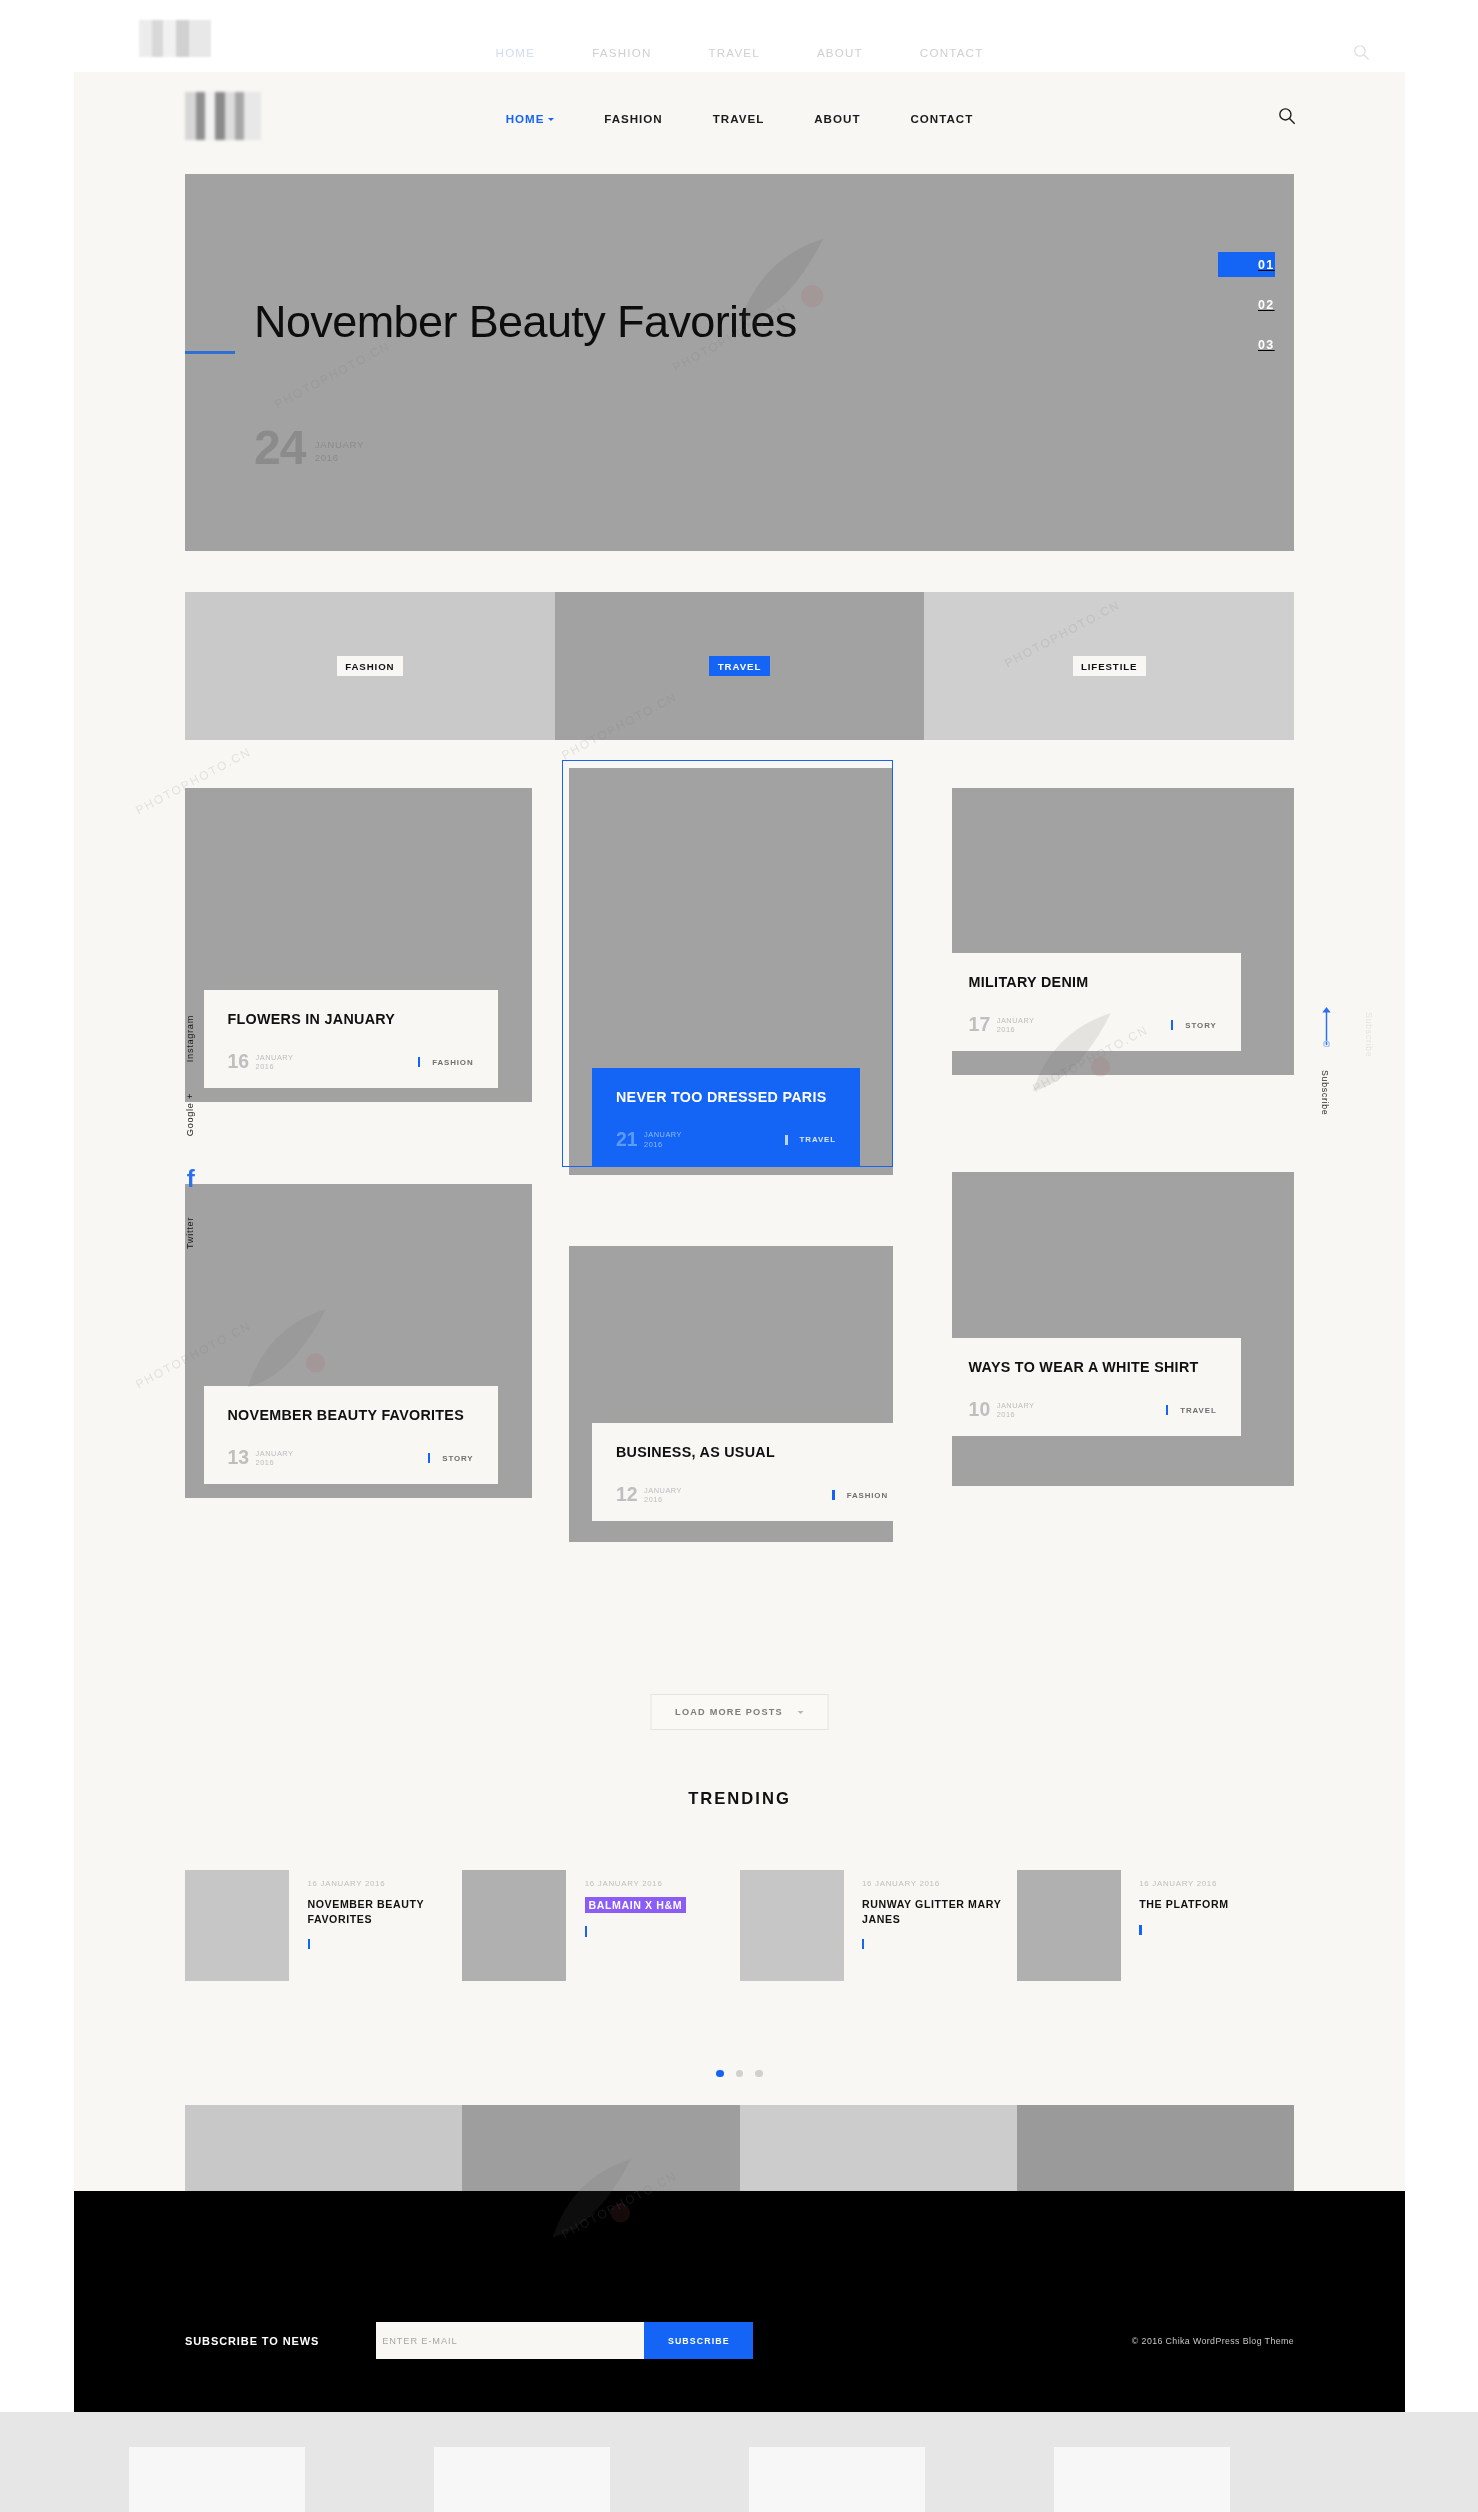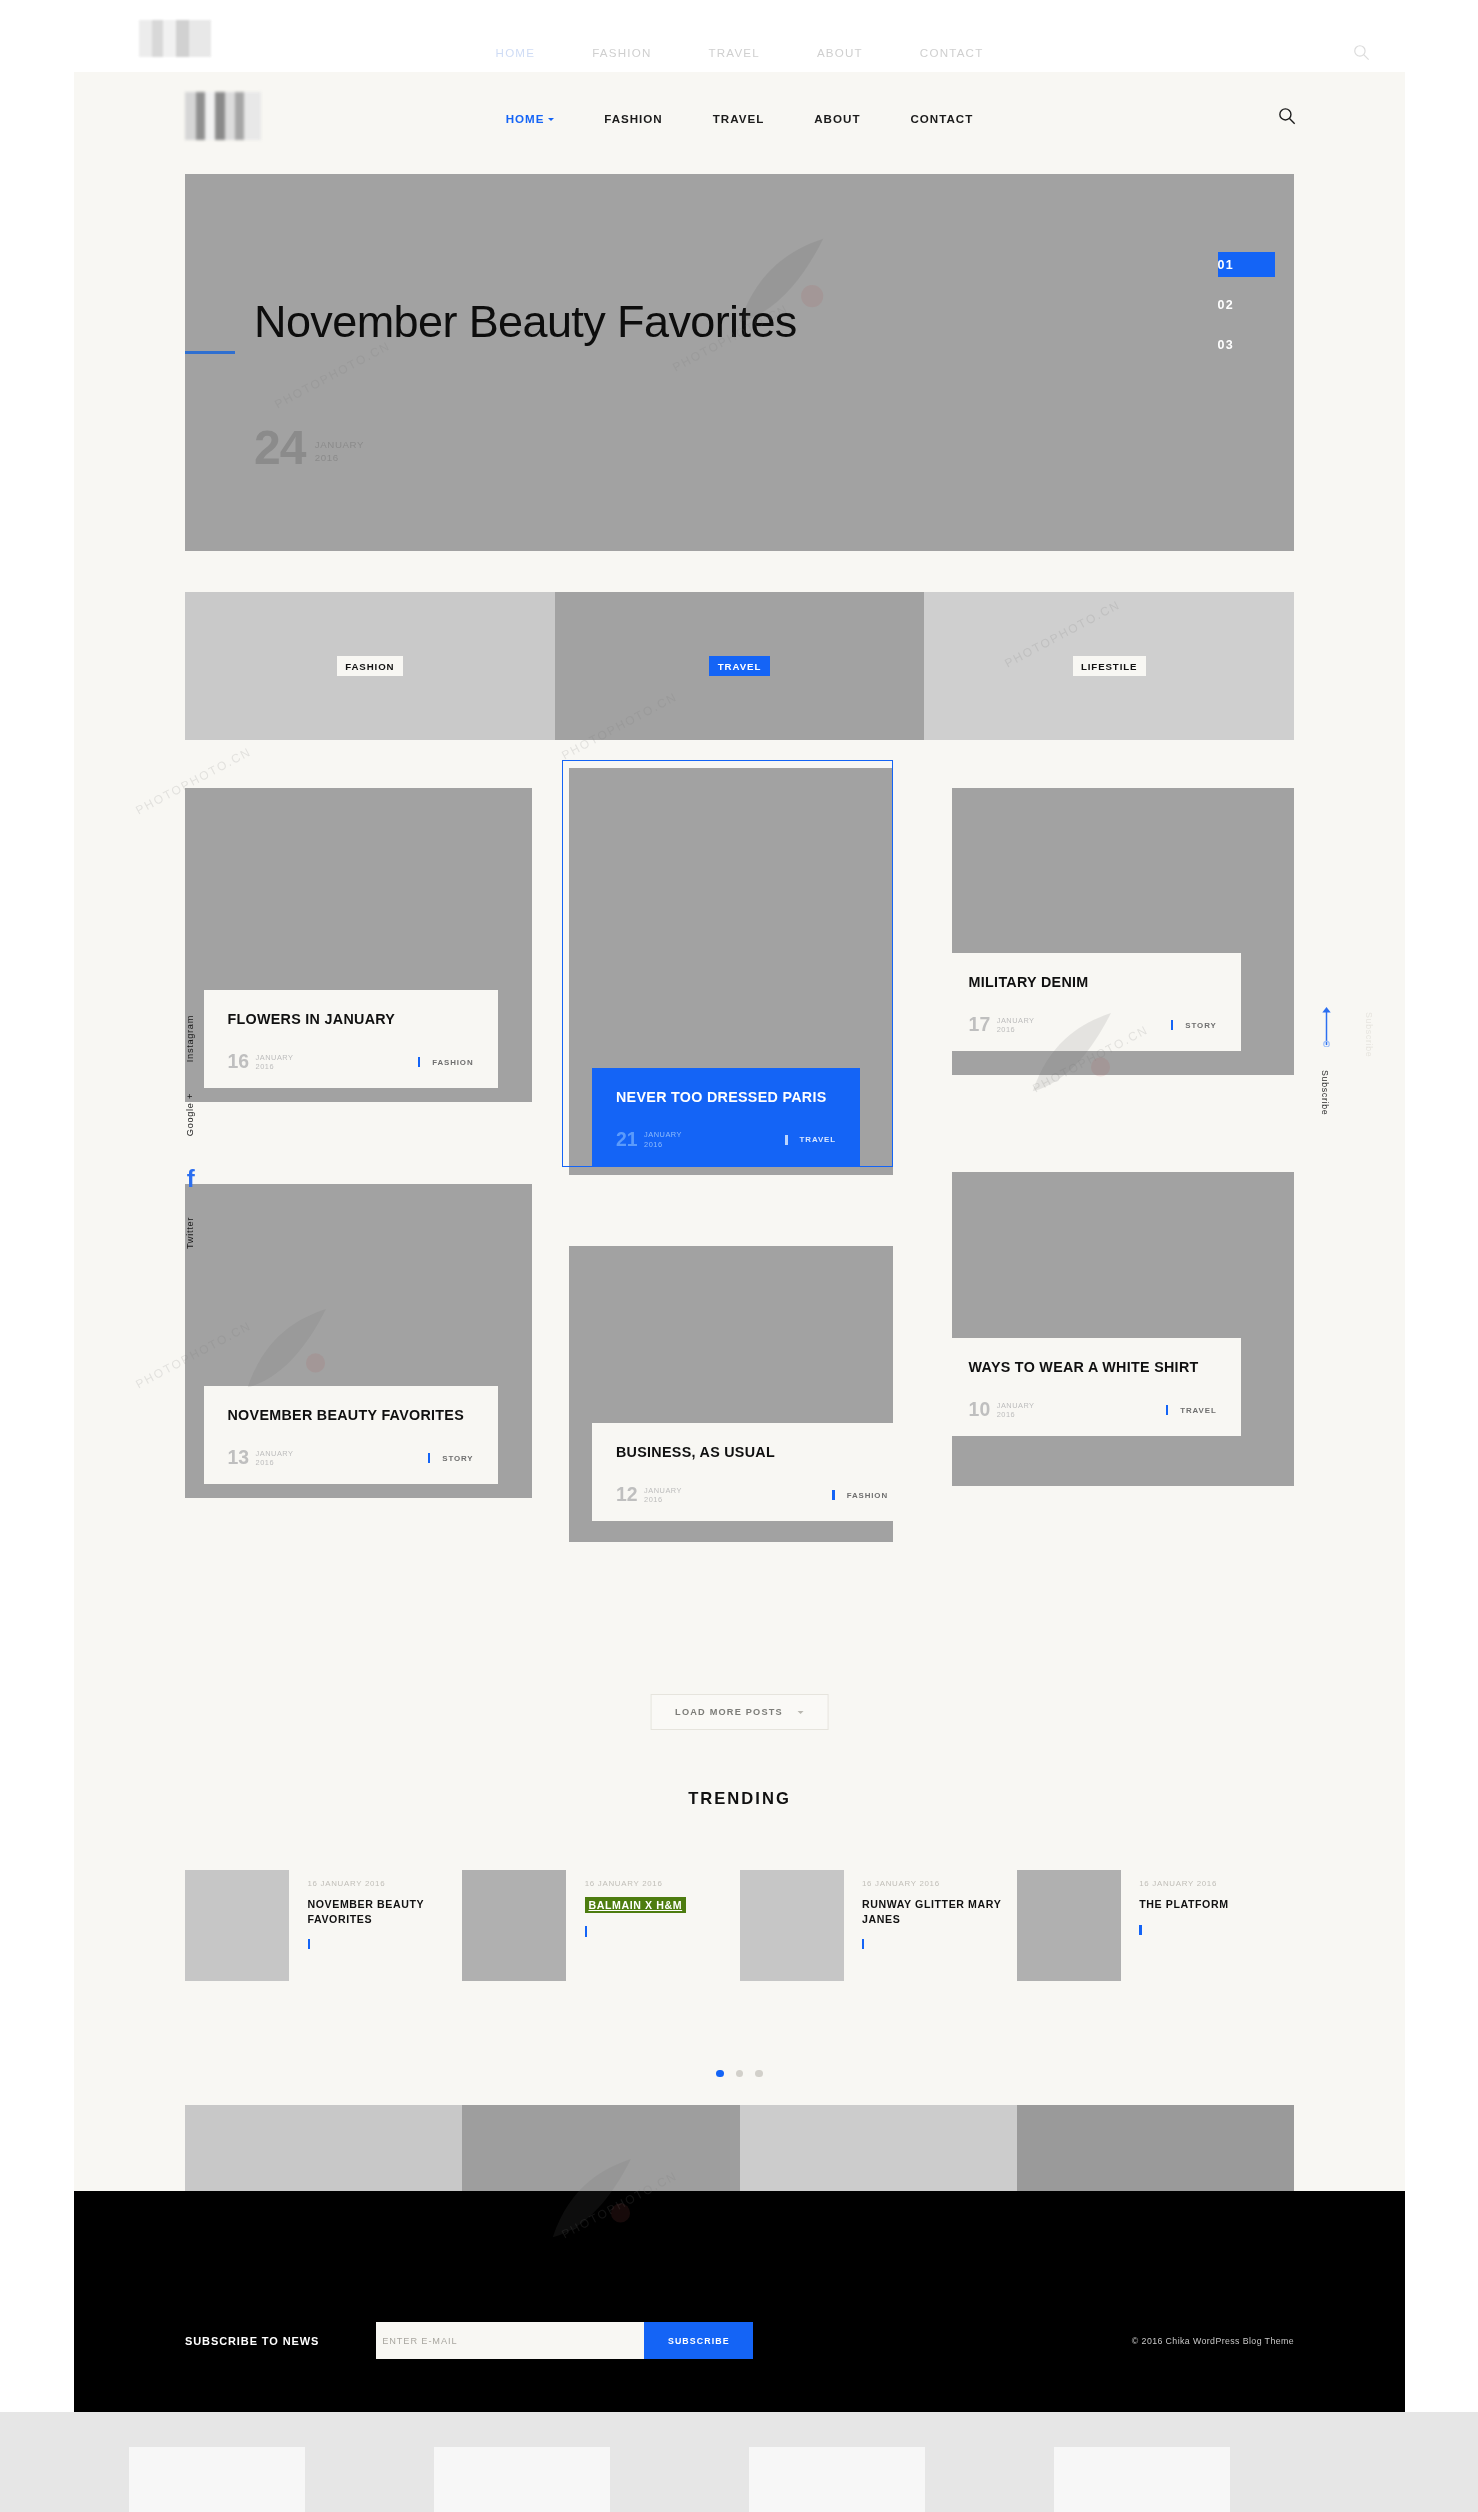--- a/index.html
+++ b/index.html
@@ -82,21 +82,21 @@
     letter-spacing: -0.6px;
   }
   .hero-date { position: absolute; left: 69px; top: 251px; display: flex; align-items: flex-start; }
   .hero-day {
     font-size: 48px; font-weight: 700; color: #8b8b8b; line-height: .95; letter-spacing: -0.9px;
   }
   .hero-md {
     margin-left: 9.2px; margin-top: 13px; font-size: 9.7px; line-height: 1.35;
     color: #8b8b8b; letter-spacing: 0.6px;
   }
-  .hero-pager { position: absolute; right: 19.4px; top: 78px; text-align: left; }
+  .hero-pager { position: absolute; right: 19.4px; top: 78px; text-align: right; text-decoration: underline; }
   .pg {
     width: 57px; padding: 5.5px 0; font-size: 12.5px; font-weight: 700; letter-spacing: 1.3px;
     color: #ffffff; margin-bottom: 15px; cursor: pointer;
   }
   .pg.active { background: #1464f6; }
 
   
   .cat-strip {
     position: absolute; left: 111px; top: 520px; width: 1109px; height: 148px; display: flex;
   }
@@ -162,21 +162,21 @@
   .trend-row { position: absolute; left: 111px; top: 1798px; width: 1109px; height: 111px; display: flex; }
   .trend-item { position: relative; flex: 1; display: flex; }
   .trend-thumb { width: 104px; height: 111px; background: #c6c6c6; flex: none; }
   .trend-thumb.dark { background: #b0b0b0; }
   .trend-body { padding-left: 18.5px; padding-top: 9.2px; }
   .trend-date { font-size: 7.9px; letter-spacing: 0.7px; color: #c0beb8; }
   .trend-name {
     margin-top: 9.2px; font-size: 10.6px; font-weight: 700; letter-spacing: 0.6px;
     line-height: 1.35; color: #111111; text-transform: uppercase; display: inline-block;
   }
-  .trend-name.hl { background: #4d7c0f; color: #ffffff; padding: 0.9px 3.7px; text-decoration: underline; }
+  .trend-name.hl { background: #8b5cf6; color: #ffffff; padding: 0.9px 3.7px; }
   .trend-bar { margin-top: 13px; width: 2.3px; height: 10.2px; background: #1464f6; }
 
   .dots { position: absolute; left: 0; right: 0; top: 1998px; display: flex; justify-content: center; gap: 12px; }
   .dot { width: 7.4px; height: 7.4px; border-radius: 50%; background: #d2d0ca; cursor: pointer; }
   .dot.active { background: #1464f6; }
 
   
   .insta-strip { position: absolute; left: 111px; top: 2033px; width: 1109px; height: 259px; display: flex; }
   .insta-cell { flex: 1; position: relative; cursor: pointer; }
   .insta-cell:nth-child(1) { background: #c8c8c8; }

